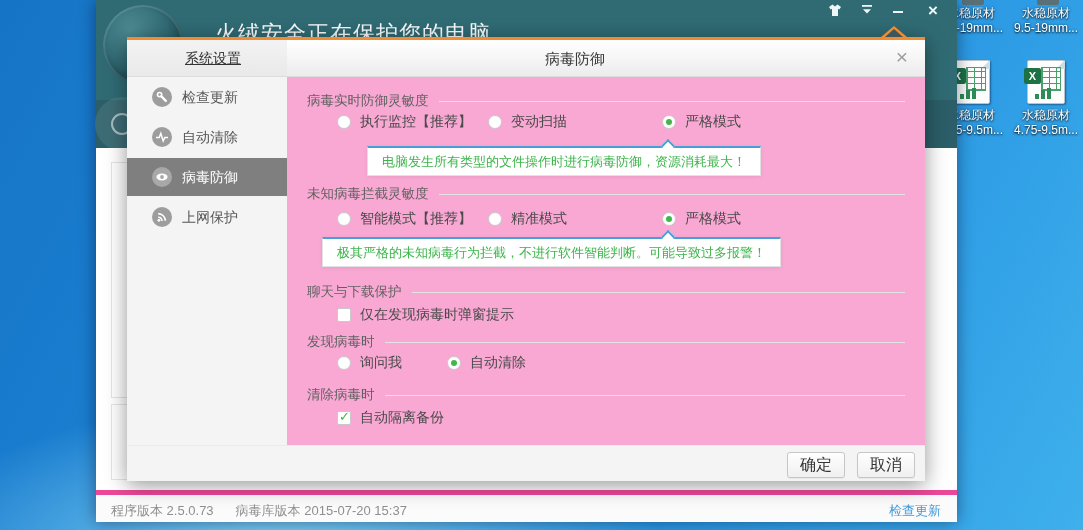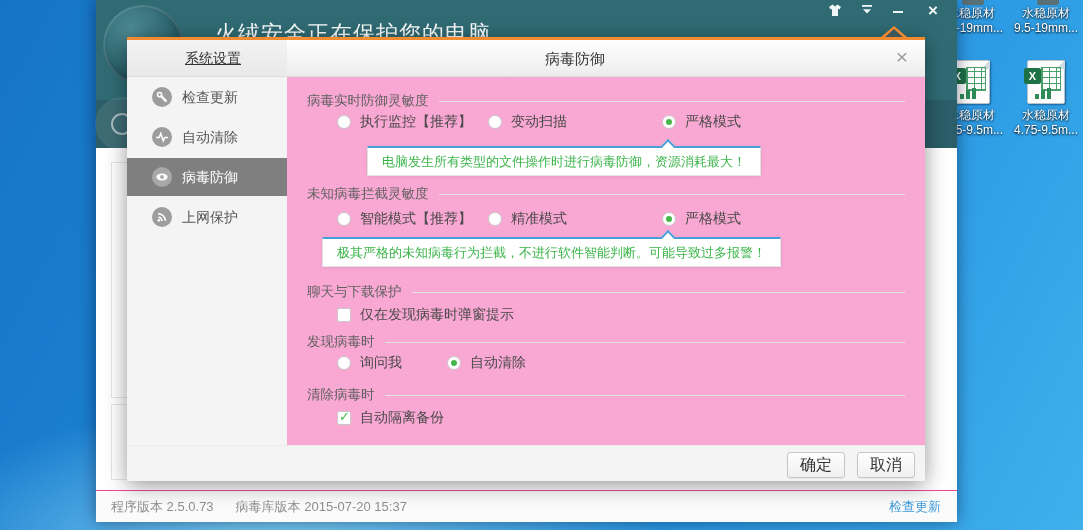--- a/index.html
+++ b/index.html
@@ -69,21 +69,21 @@
   }
   .band-circle::after {
     content: ""; position: absolute; left: 16px; top: 16px; width: 18px; height: 18px;
     border: 2px solid rgba(255,255,255,.55); border-radius: 50%;
   }
   .mw-card { position: absolute; background: #fff; border: 1px solid #e5e5e5; }
 
   
   .statusbar {
     position: absolute; left: 0; bottom: 0; width: 100%; height: 32px;
-    background: #fbfbfb; border-top: 1px solid #ec4899;
+    background: #fbfbfb; border-top: 5px solid #ec4899;
     font-size: 13px; color: #8f8f8f; line-height: 31px;
   }
   .statusbar .sb-left { position: absolute; left: 15px; }
   .statusbar .sb-left span { margin-right: 22px; }
   .statusbar .sb-link { position: absolute; right: 16px; color: #3f9bdb; cursor: pointer; }
 
   
   .dialog {
     position: absolute; left: 127px; top: 37px; width: 798px; height: 444px;
     background: #fff; border-top: 3px solid #f28b2f;

